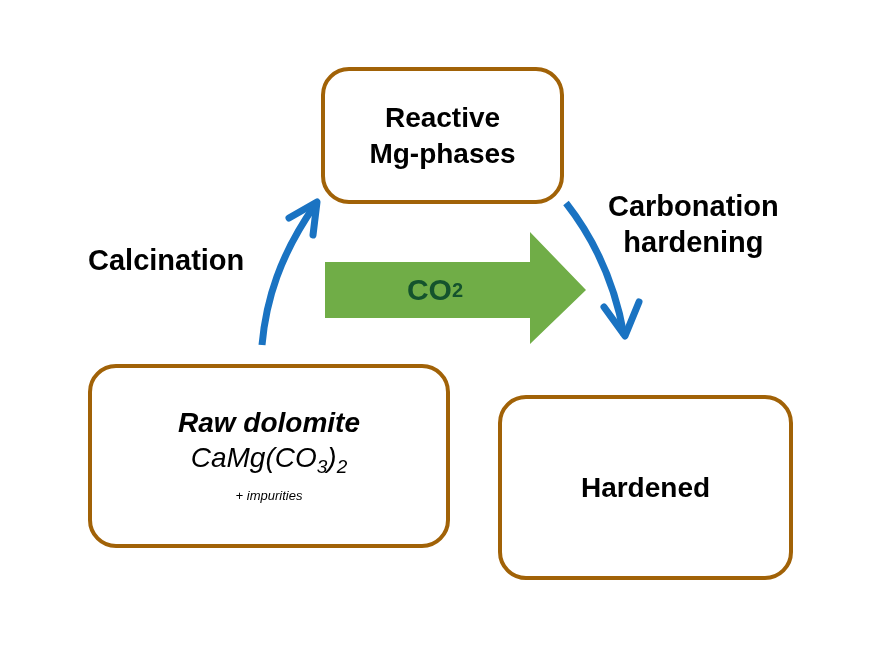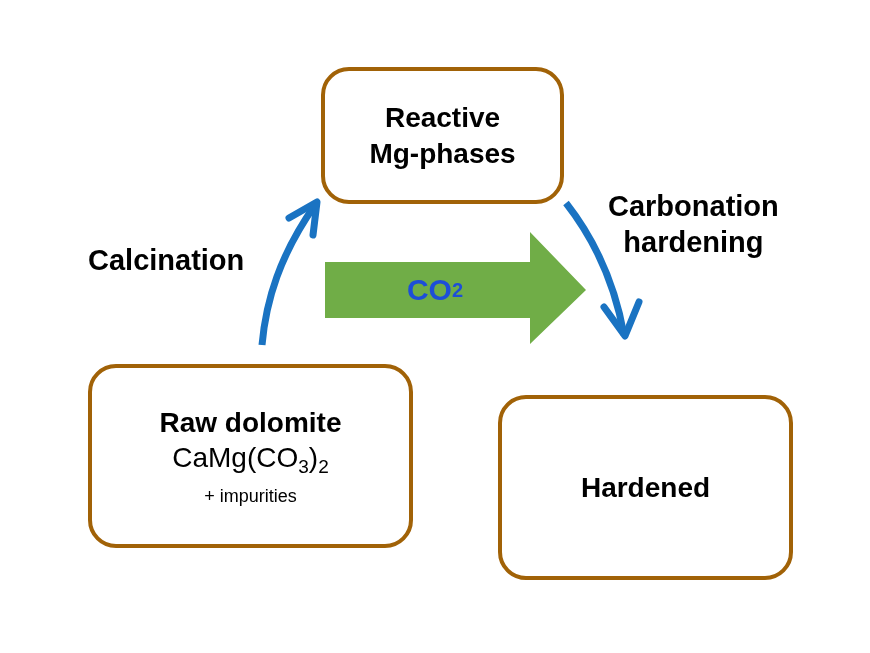--- a/index.html
+++ b/index.html
@@ -4,26 +4,26 @@
 <style>
   html, body { margin: 0; padding: 0; background: #ffffff; }
   body { width: 870px; height: 653px; position: relative; overflow: hidden;
          font-family: "Liberation Sans", sans-serif; color: #000; }
   .box { position: absolute; box-sizing: border-box; border: 4px solid #a16207;
          border-radius: 28px; background: #fff; display: flex; flex-direction: column;
          align-items: center; justify-content: center; text-align: center; }
   .bold { font-weight: bold; font-size: 28px; line-height: 36px; }
   .formula { font-size: 28px; line-height: 34px; }
   .formula sub { font-size: 19px; vertical-align: -6px; }
-  .small { font-size: 18px; line-height: 24px; }
+  .small { font-size: 13px; line-height: 24px; }
   .label { position: absolute; font-weight: bold; font-size: 29px; line-height: 36px; text-align: center; }
   svg.arrows { position: absolute; left: 0; top: 0; }
   .co2 { position: absolute; left: 325px; top: 262px; width: 220px; height: 56px;
          display: flex; align-items: center; justify-content: center;
-         color: #1d4ed8; font-weight: bold; font-size: 30px; }
+         color: #14532d; font-weight: bold; font-size: 30px; }
   .co2 sub { font-size: 20px; vertical-align: -8px; }
 </style>
 </head>
 <body>
 
 <svg class="arrows" width="870" height="653">
 
   <polygon points="325,262 530,262 530,232 586,290 530,344 530,318 325,318" fill="#70ad47"></polygon>
 
   <path d="M262,345 C266,300 280,255 315,205" stroke="#1a73c2" stroke-width="7" fill="none"></path>
@@ -36,21 +36,21 @@
 <div class="co2">
   <span>CO</span>
     <sub>2</sub>
 </div>
 
 <div class="box" style="left:321px; top:67px; width:243px; height:137px;">
   <div class="bold">Reactive</div>
   <div class="bold">Mg-phases</div>
 </div>
 
-<div class="box" style="left:88px; top:364px; width:325px; height:184px;">
+<div class="box" style="left:88px; top:364px; width:362px; height:184px;font-style:italic;">
   <div class="bold">Raw dolomite</div>
   <div class="formula"><span>CaMg(CO</span><sub>3</sub><span>)</span><sub>2</sub></div>
   <div class="small">+ impurities</div>
 </div>
 
 <div class="box" style="left:498px; top:363px; width:295px; height:185px;margin-top:32px;">
   <div class="bold">Hardened</div>
 </div>
 
 <div class="label" style="left:88px; top:242px;">Calcination</div>

